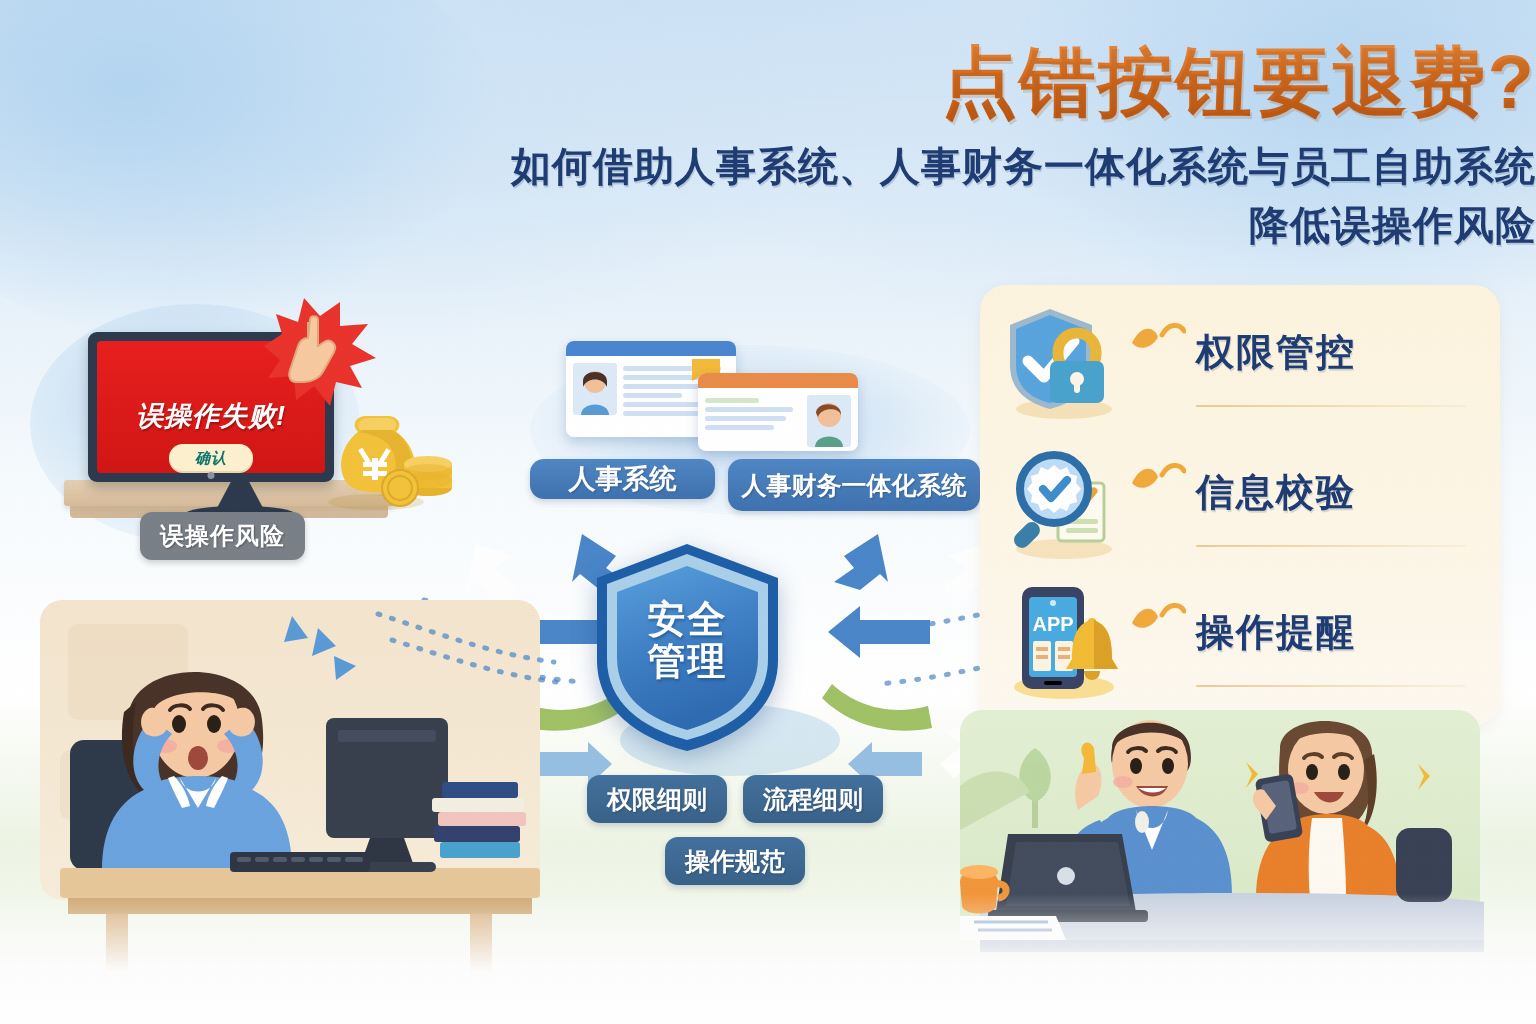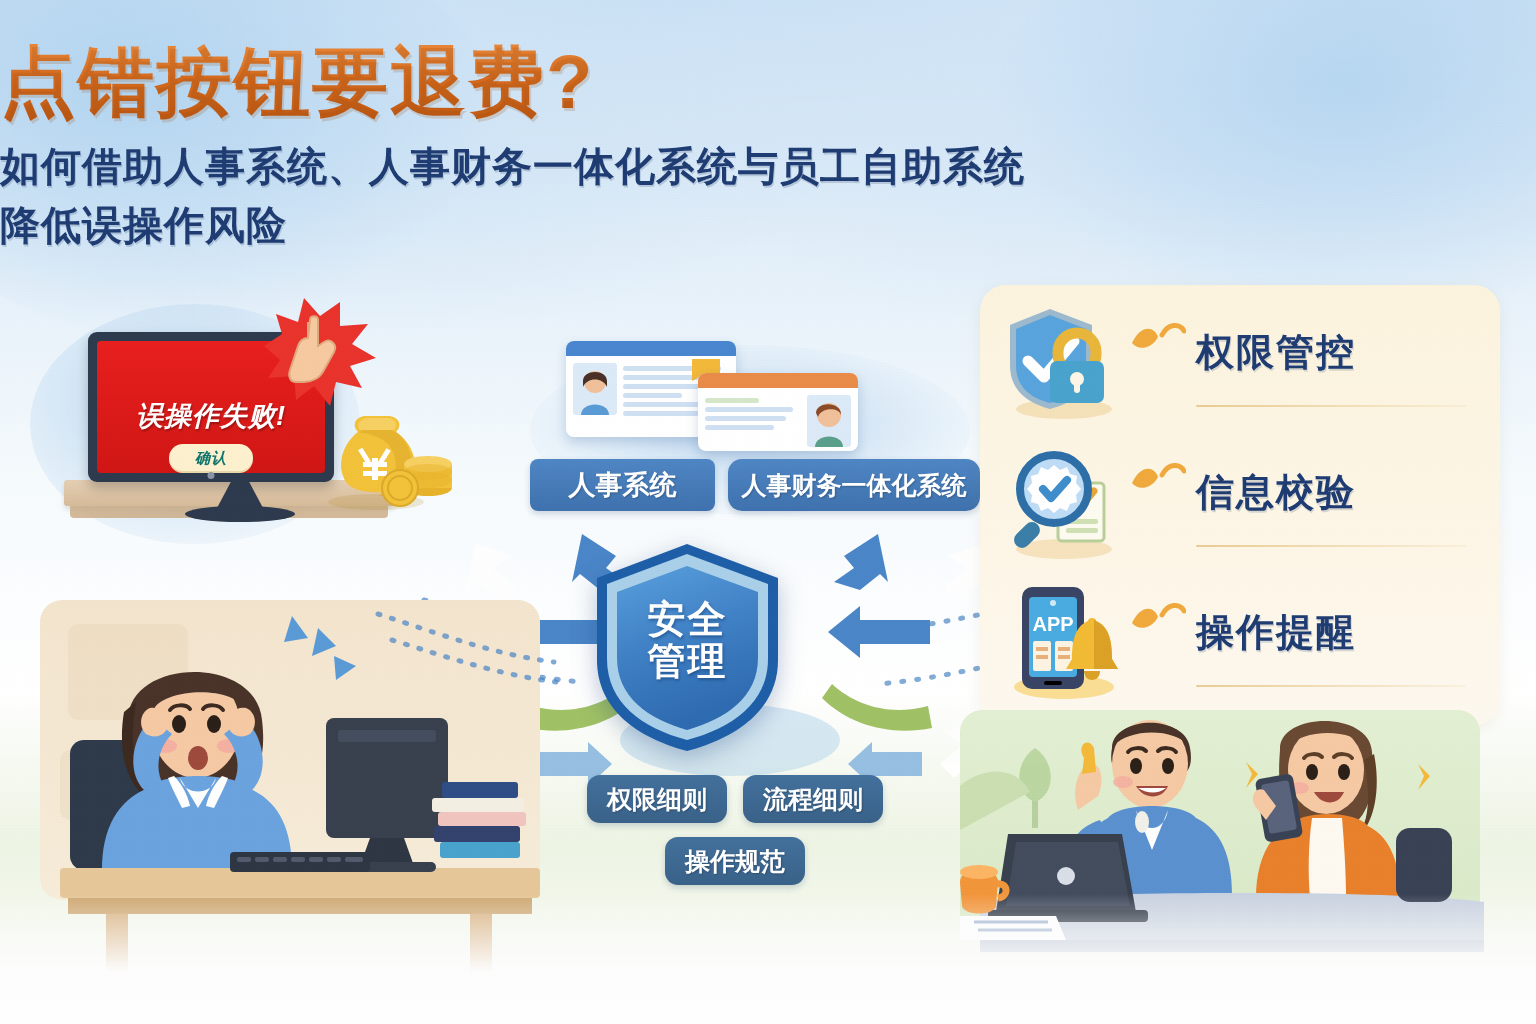--- a/index.html
+++ b/index.html
@@ -39,21 +39,21 @@
     background:linear-gradient(180deg, rgba(255,255,255,0), #fdfdfd 60%, #ffffff);
   }
   .paper-noise {
     position:absolute; inset:0; pointer-events:none; opacity:.35;
     background-image:
       repeating-linear-gradient(0deg, rgba(0,0,0,.012) 0 1px, transparent 1px 3px),
       repeating-linear-gradient(90deg, rgba(0,0,0,.012) 0 1px, transparent 1px 3px);
   }
 
   
-  .title-wrap { position:absolute; left:0; right:0; top:42px; text-align:left; }
+  .title-wrap { position:absolute; left:0; right:0; top:42px; text-align:right; }
   .main-title {
     font-size:76px; font-weight:bold; letter-spacing:2px;
     color:#d2691e;
     background:linear-gradient(180deg,#e8873a 0%, #d2691e 48%, #c05a15 100%);
     -webkit-background-clip:text; background-clip:text; -webkit-text-fill-color:transparent;
     text-shadow:2px 3px 0 rgba(150,70,10,.18);
     line-height:1.05;
   }
   .sub-line {
     font-size:40px; font-weight:bold; color:#1f3d73; line-height:1.42;
@@ -151,23 +151,22 @@
   .card-body { display:flex; padding:7px; gap:6px; }
   .avatar-box { width:44px; height:52px; border-radius:3px; background:#dce9f7; position:relative; overflow:hidden; flex:none; }
   .lines { flex:1; display:flex; flex-direction:column; gap:4px; padding-top:3px; }
   .ln { height:5px; border-radius:3px; background:#cfe0f3; }
   .ln.w9{width:92%} .ln.w7{width:72%} .ln.w8{width:84%} .ln.w5{width:56%}
   .ln.g { background:#d4e8c9; }
   .gold-badge {
     position:absolute; left:168px; top:32px; width:36px; height:40px;
   }
   .sys-pill-a {
-    position:absolute; left:10px; top:134px; width:185px; height:52px; font-size:27px;
+    position:absolute; left:10px; top:134px; width:185px; height:40px; font-size:27px;
     background:linear-gradient(180deg,#4f86c4,#3f72ae);
-    border-radius:8px;
   }
   .sys-pill-b {
     position:absolute; left:208px; top:134px; width:252px; height:52px; font-size:25px;
     background:linear-gradient(180deg,#4f86c4,#3f72ae);
   }
 
   
   .shield-zone { position:absolute; left:420px; top:520px; width:620px; height:270px; }
   .shield {
     position:absolute; left:170px; top:20px; width:195px; height:215px;
@@ -281,20 +280,21 @@
         <ellipse cx="110" cy="86" rx="24" ry="8" fill="#e8b32c"></ellipse>
         <rect x="86" y="62" width="48" height="24" fill="#f2c23a"></rect>
         <ellipse cx="110" cy="62" rx="24" ry="8" fill="#f7d063"></ellipse>
         <ellipse cx="110" cy="70" rx="24" ry="8" fill="#e8b32c" opacity=".5"></ellipse>
         <ellipse cx="110" cy="78" rx="24" ry="8" fill="#e8b32c" opacity=".5"></ellipse>
         <circle cx="82" cy="86" r="18" fill="#f2c23a" stroke="#dca92a" stroke-width="2"></circle>
         <circle cx="82" cy="86" r="12" fill="none" stroke="#dca92a" stroke-width="2"></circle>
       </g>
     </svg>
 
+    <div class="risk-label">误操作风险</div>
   </div>
 
   <div class="center-cards">
     <div class="c-blob"></div>
 
     <div class="card card-a">
       <div class="card-bar bar-blue"></div>
       <div class="card-body">
         <div class="avatar-box">
           <svg viewBox="0 0 44 52" width="44" height="52">

